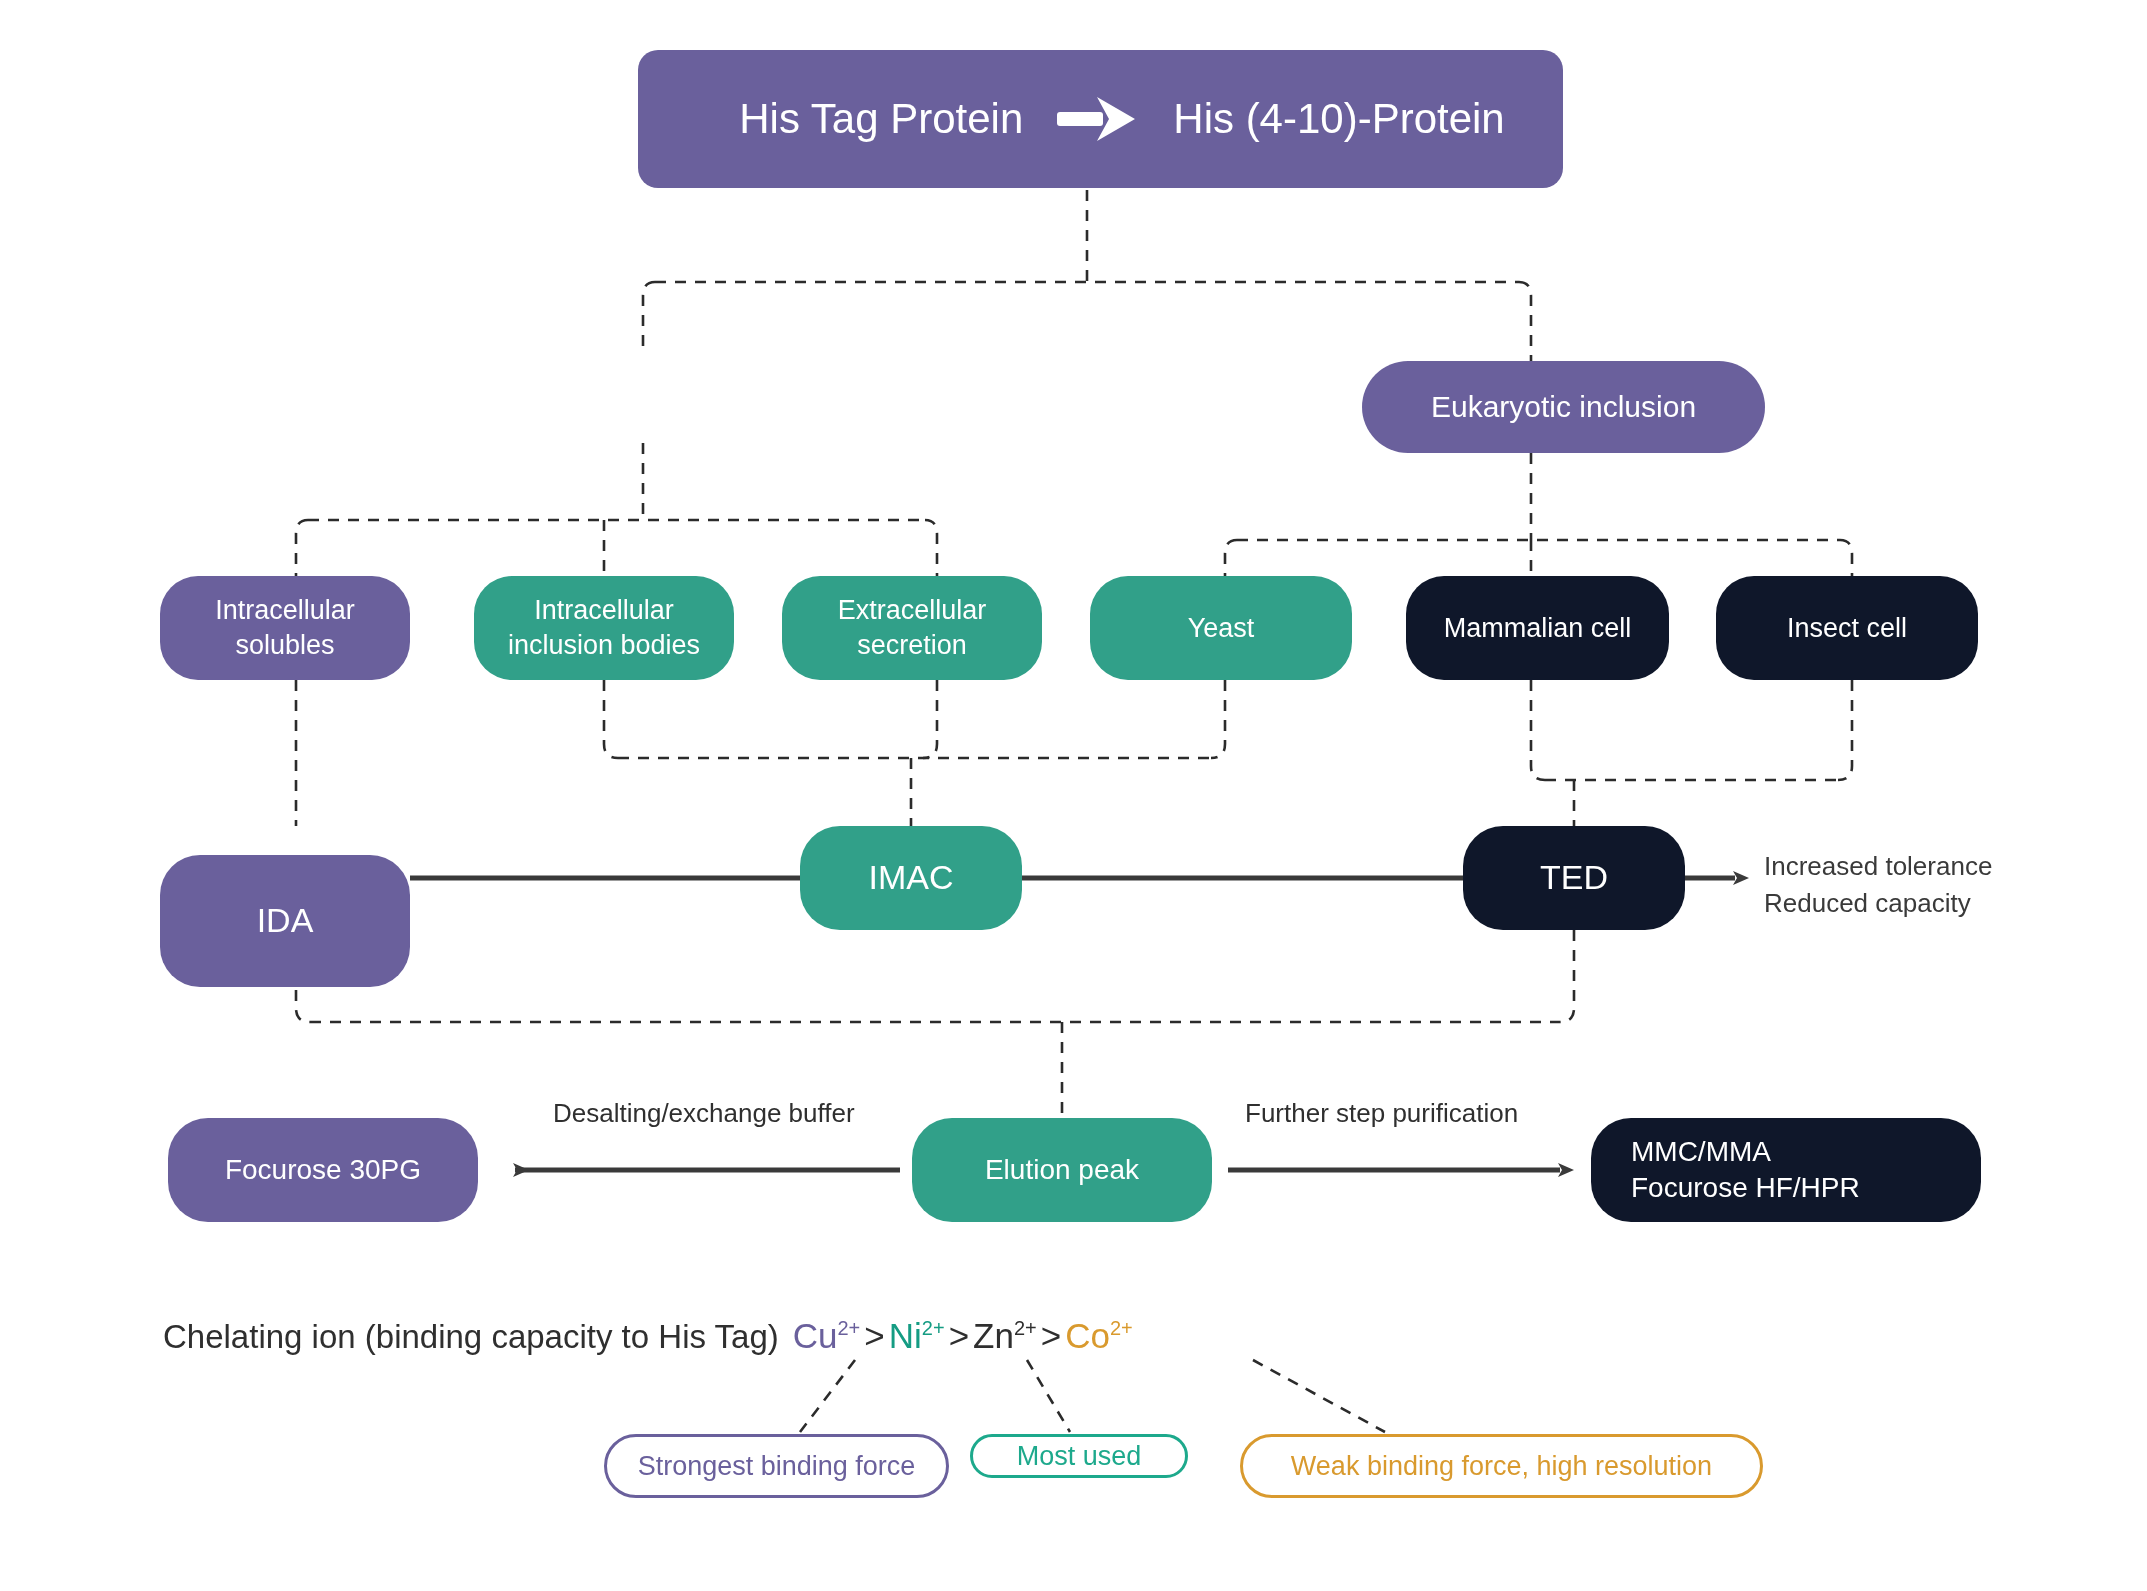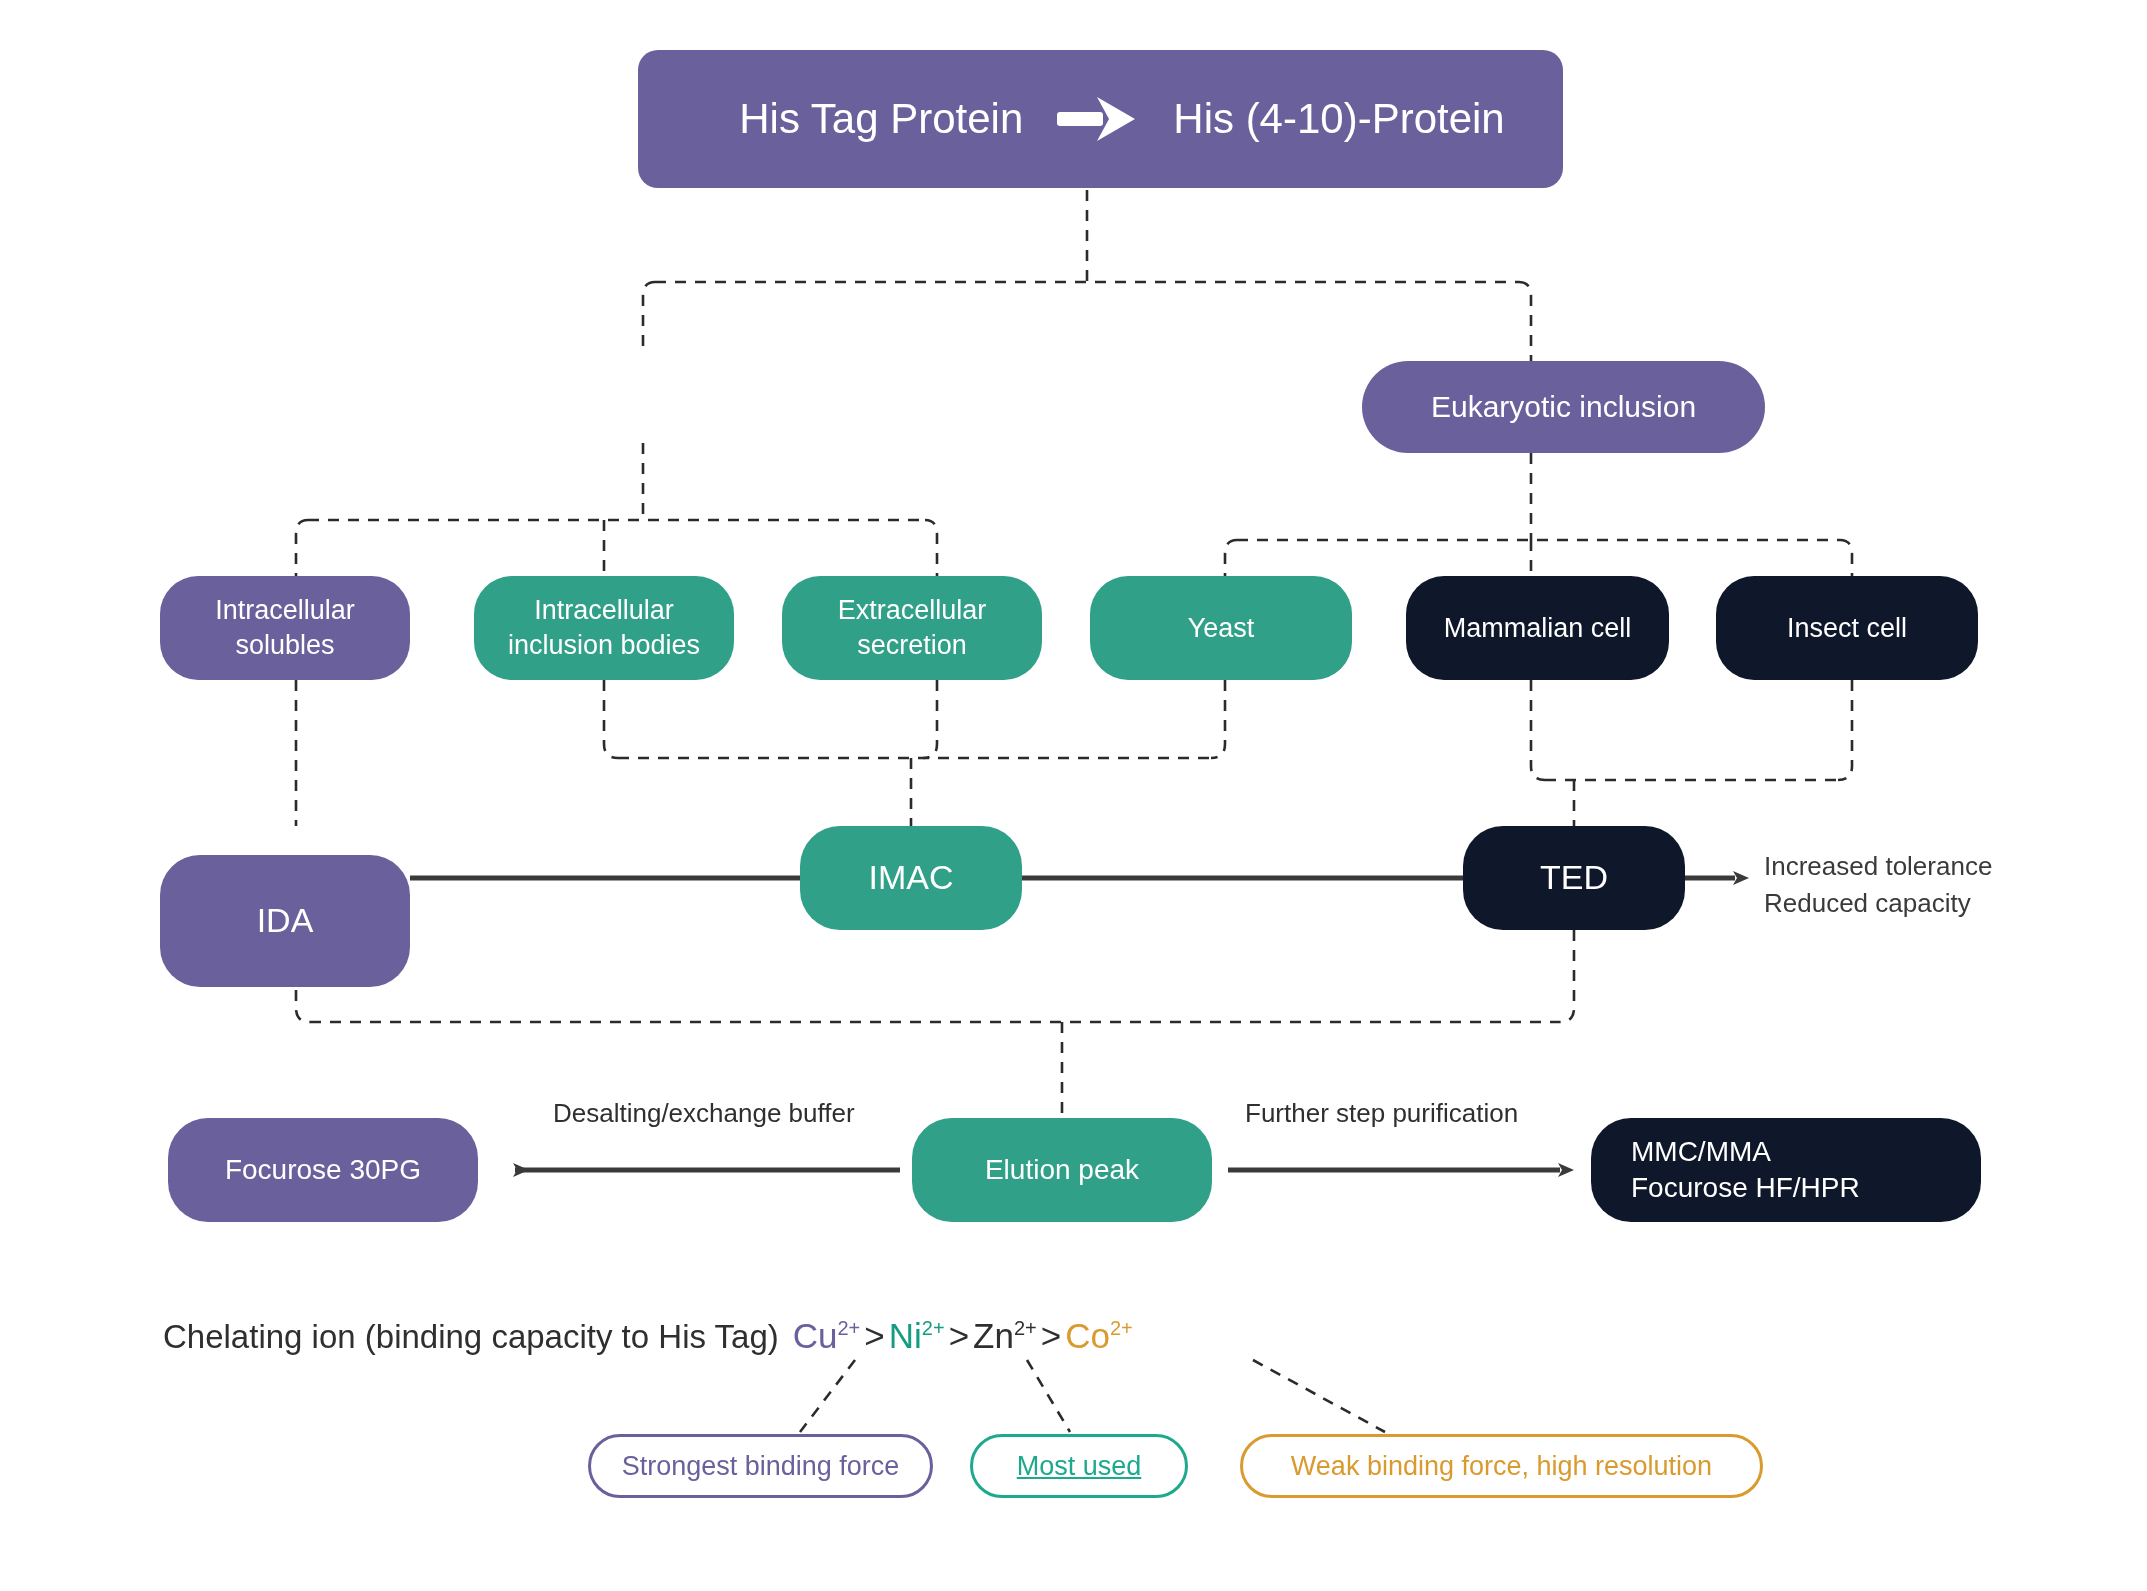--- a/index.html
+++ b/index.html
@@ -119,22 +119,22 @@
     position:absolute;
     display:flex; align-items:center; justify-content:center;
     background:#ffffff;
     border:3px solid #6A609C;
     border-radius:34px;
     font-size:27px;
     box-sizing:border-box;
     z-index:3;
     white-space:nowrap;
   }
-  #badge-strong{ left:588px;  top:1434px; width:345px; height:64px; border-color:#6A609C; color:#6A609C; }
-  #badge-most  { left:970px;  top:1434px; width:218px; height:64px; border-color:#1DA98C; color:#1DA98C;text-decoration:underline; }
+  #badge-strong{ left:604px;  top:1434px; width:345px; height:64px; border-color:#6A609C; color:#6A609C; }
+  #badge-most  { left:970px;  top:1434px; width:218px; height:44px; border-color:#1DA98C; color:#1DA98C; }
   #badge-weak  { left:1240px; top:1434px; width:523px; height:64px; border-color:#D99A2E; color:#D99A2E; }
 </style>
 </head>
 <body>
 
 <div id="canvas">
 
   <svg id="wires" viewBox="0 0 2147 1591" xmlns="http://www.w3.org/2000/svg">
     <defs>
       <marker id="solidArrow" markerWidth="16" markerHeight="14" refX="2" refY="7" orient="auto" markerUnits="userSpaceOnUse">

